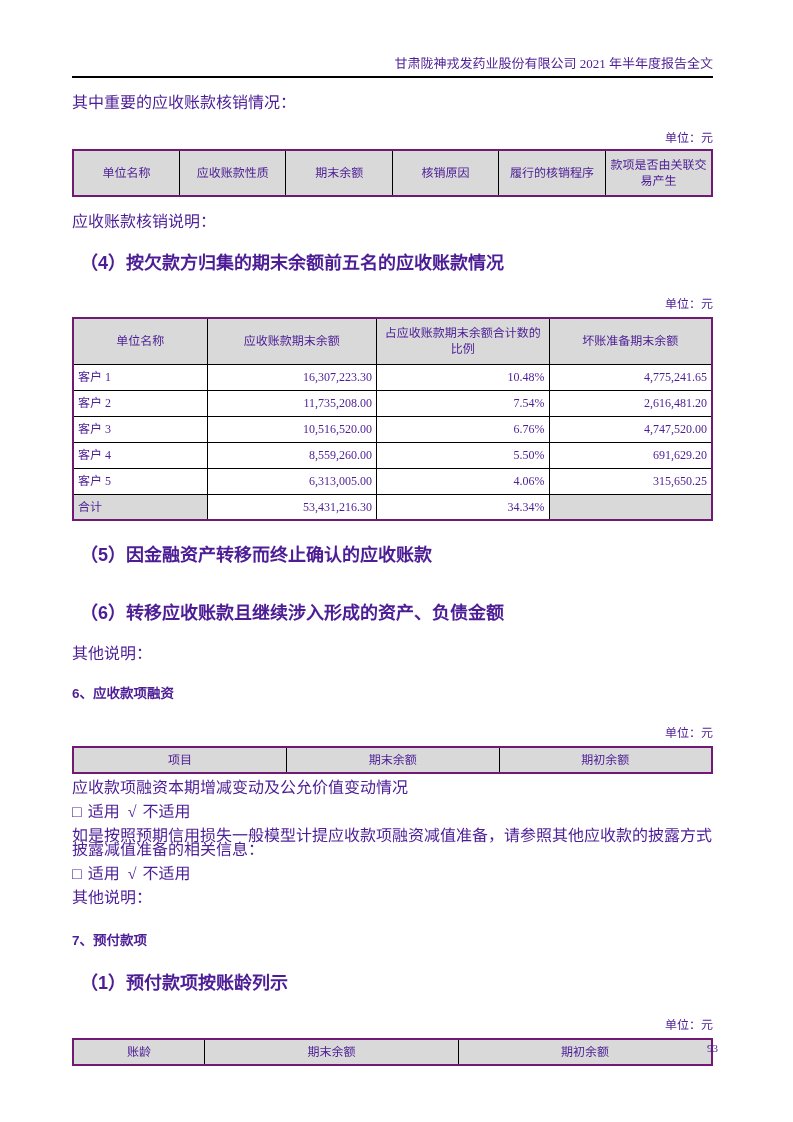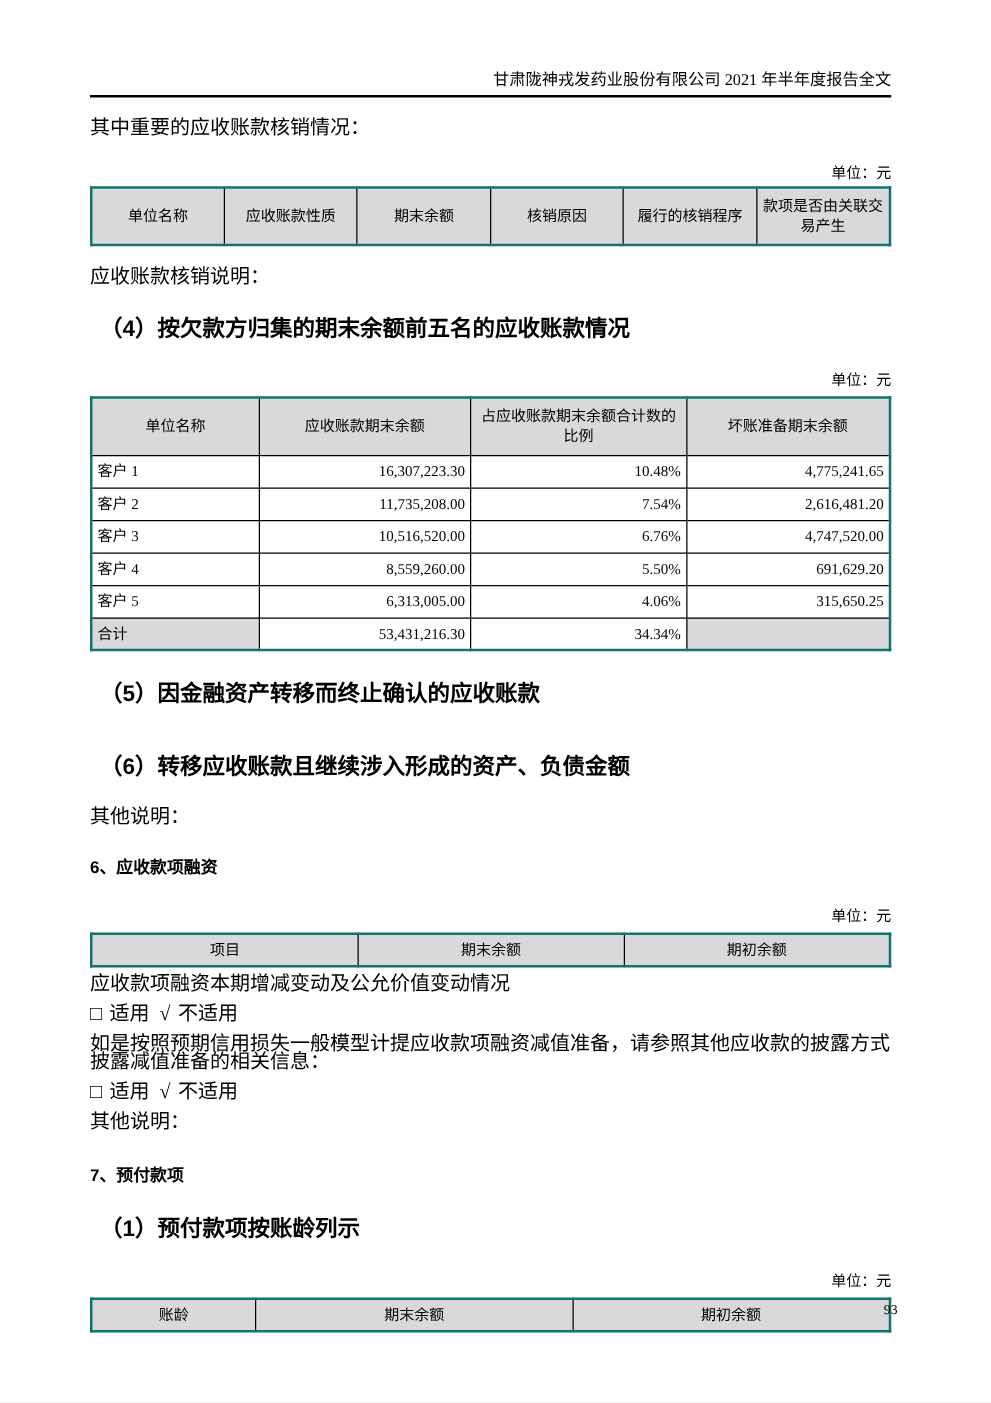--- a/index.html
+++ b/index.html
@@ -3,21 +3,21 @@
 <meta charset="utf-8">
 <style>
   * { box-sizing: border-box; margin: 0; padding: 0; }
   html, body { background: #e8e8e8; }
   .page {
     position: relative;
     width: 793px;
     height: 1122px;
     margin: 0 auto;
     background: #ffffff;
-    color: #000000;
+    color: #4c1d95;
     font-family: "Liberation Serif", "DejaVu Serif", serif;
     overflow: hidden;
   }
   .content {
     position: absolute;
     left: 72px;
     top: 55px;
     width: 641px;
   }
   .doc-header {
@@ -53,21 +53,21 @@
   .h-main-7      { margin-top: 28px; font-size: 13.5px; }
   .h-7-1         { margin-top: 26px; }
   .p-fin-change  { margin-top: 7px; }
   .p-check       { margin-top: 10px; }
   .p-long        { margin-top: 10px; }
   .p-other-2     { margin-top: 10px; }
 
   table {
     width: 100%;
     border-collapse: collapse;
-    border: 2px solid #0f766e;
+    border: 2px solid #701a75;
     table-layout: fixed;
     font-size: 12px;
   }
   .t-gap { margin-top: 4px; }
   .t-gap-lg { margin-top: 6px; }
   td {
     border: 1px solid #000000;
     padding: 2px 4px;
     vertical-align: middle;
     line-height: 16px;

